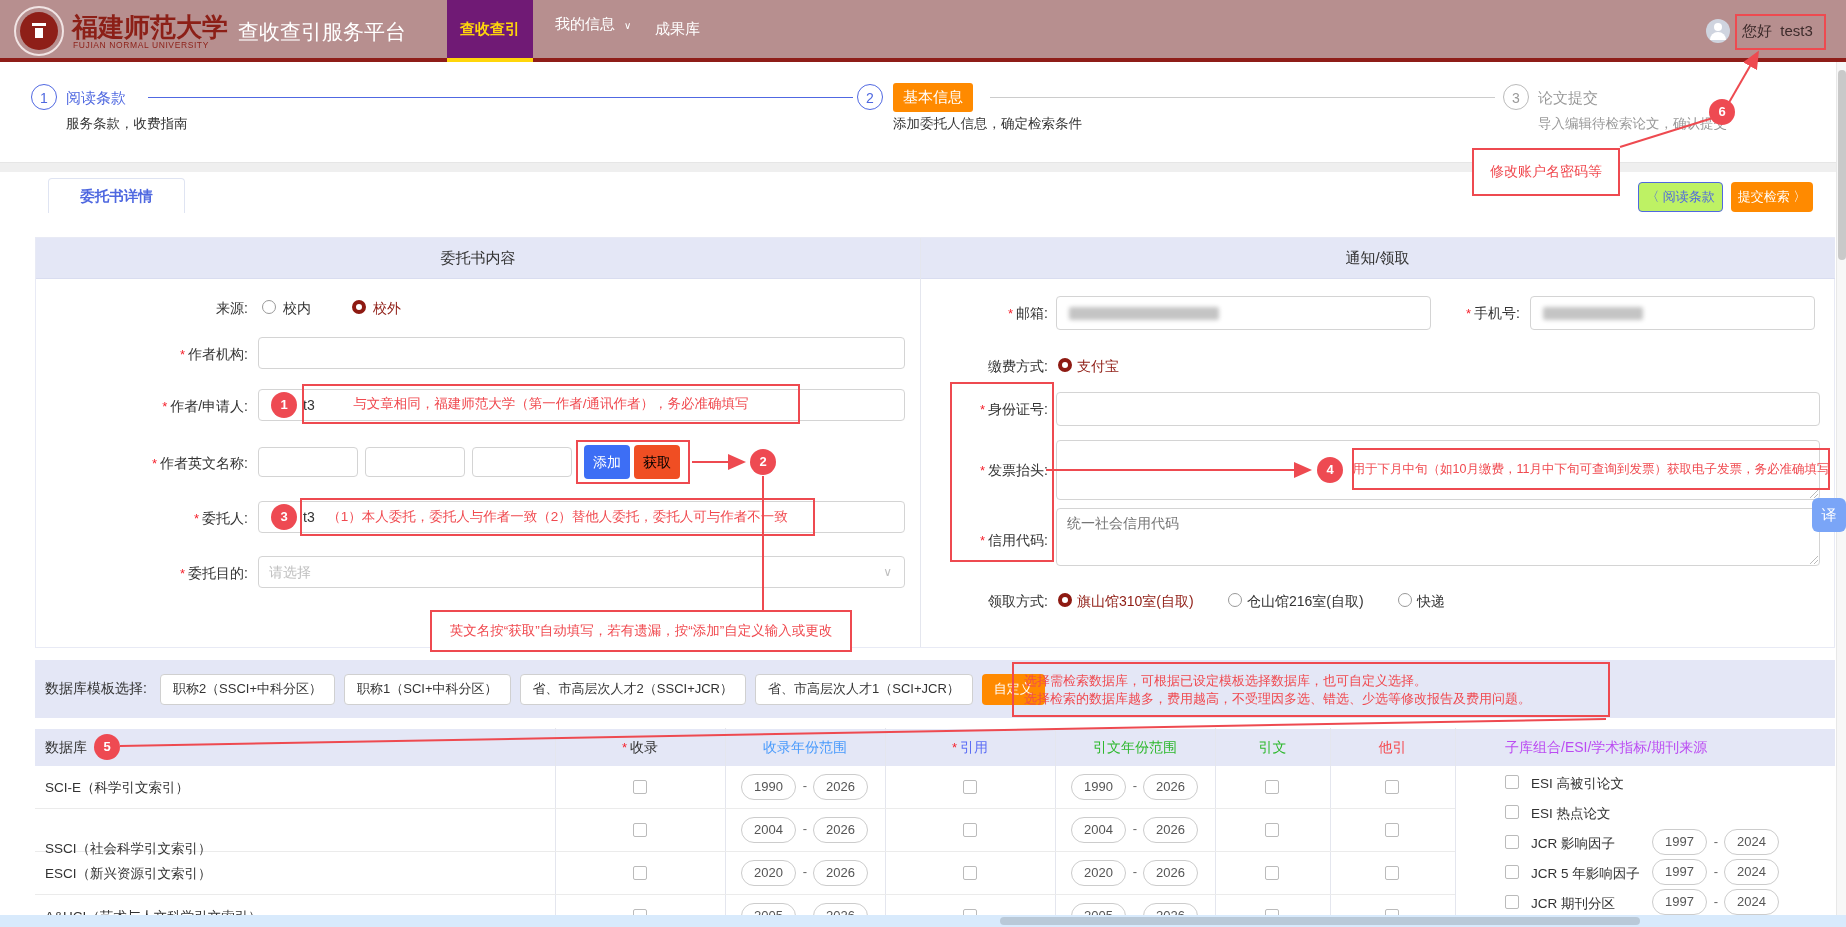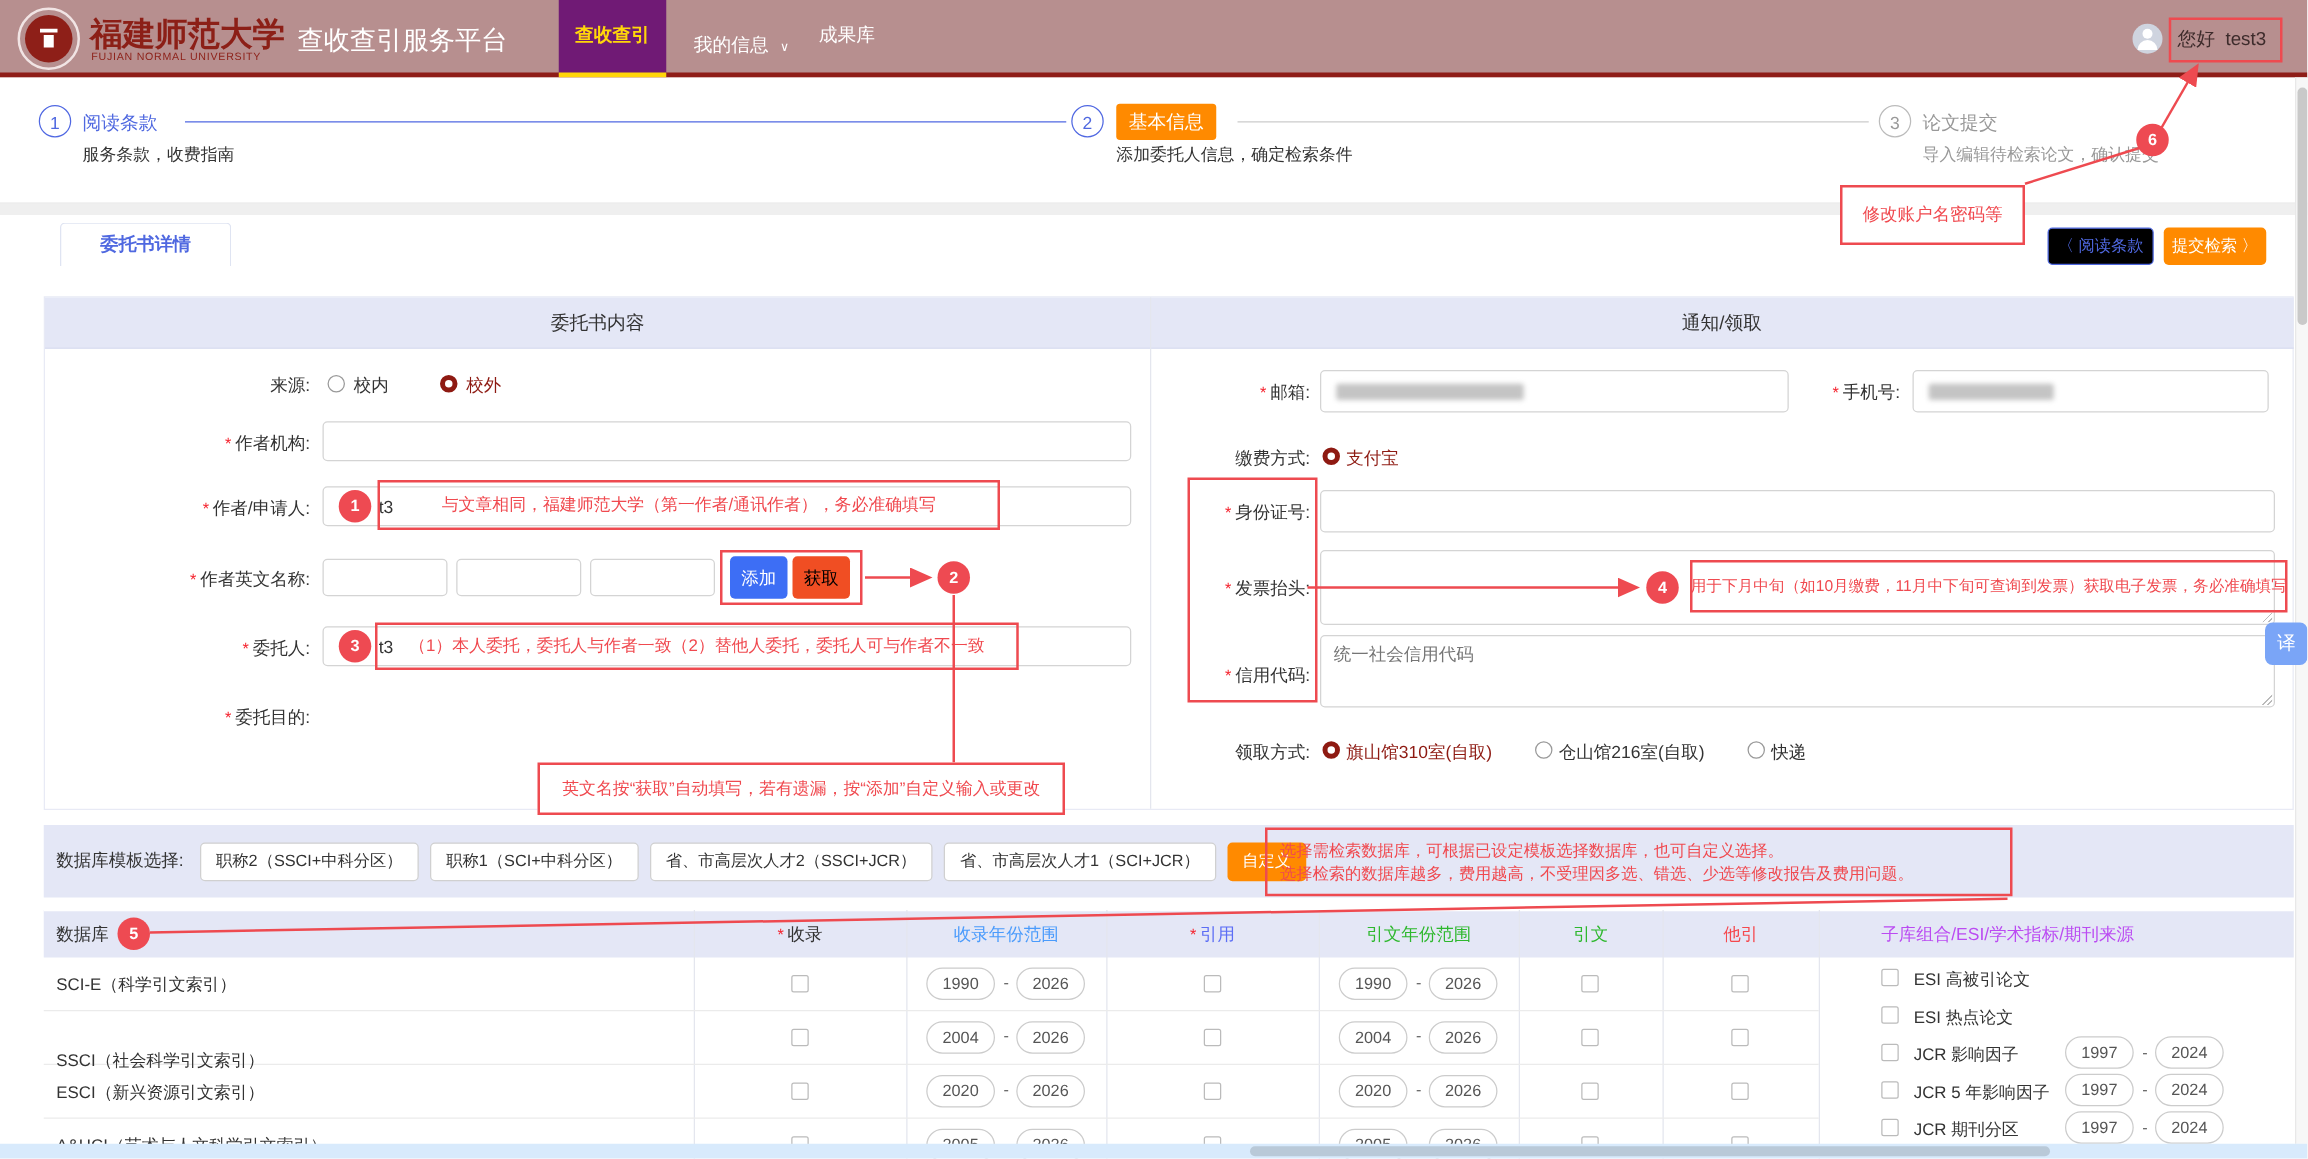--- a/index.html
+++ b/index.html
@@ -45,21 +45,21 @@
       </div>
     </div>
     <div class="abs" style="left:72px;top:10px;width:160px;font-family:'Liberation Serif','DejaVu Serif',serif;font-weight:bold;font-size:26px;color:#8c1f17;white-space:nowrap;">福建师范大学</div>
     <div class="abs" style="left:73px;top:40px;font-size:8.5px;letter-spacing:.6px;color:#8c1f17;">FUJIAN NORMAL UNIVERSITY</div>
     <div class="abs" style="left:238px;top:18px;font-size:21px;color:#fff;white-space:nowrap;">查收查引服务平台</div>
 
     <div class="abs" style="left:447px;top:0;width:86px;height:62px;background:#701a75;text-align:center;cursor:pointer;">
       <span style="color:#ffd60a;font-weight:bold;font-size:15px;line-height:58px;">查收查引</span>
       <div class="abs" style="left:0;top:58px;width:86px;height:4px;background:#ffd60a;"></div>
     </div>
-    <div class="abs" style="left:555px;top:0;height:62px;line-height:74px;cursor:pointer;font-family:Liberation Serif, serif;">
+    <div class="abs" style="left:555px;top:0;height:62px;line-height:48px;cursor:pointer;font-family:Liberation Serif, serif;">
       <span style="color:#fff;font-size:15px;">我的信息</span>
       <span style="color:#fff;font-size:10px;margin-left:5px;">∨</span>
     </div>
     <div class="abs" style="left:655px;top:0;height:62px;line-height:58px;cursor:pointer;">
       <span style="color:#fff;font-size:15px;">成果库</span>
     </div>
 
     <div class="abs" style="left:1706px;top:19px;width:24px;height:24px;border-radius:50%;background:#cfd4df;">
       <div class="abs" style="left:8px;top:4px;width:8px;height:8px;border-radius:50%;background:#fff;"></div>
       <div class="abs" style="left:4px;top:13px;width:16px;height:8px;border-radius:8px 8px 0 0;background:#fff;"></div>
@@ -80,21 +80,21 @@
   <div class="abs" style="left:893px;top:115px;font-size:13.5px;color:#333;">添加委托人信息，确定检索条件</div>
 
   <div class="abs" style="left:1503px;top:84px;width:26px;height:26px;border:1px solid #bbb;border-radius:50%;color:#999;font-size:14px;text-align:center;line-height:26px;">3</div>
   <div class="abs" style="left:1538px;top:89px;font-size:15px;color:#999;">论文提交</div>
   <div class="abs" style="left:1538px;top:115px;font-size:13.5px;color:#999;">导入编辑待检索论文，确认提交</div>
 
   <div class="abs" style="left:0;top:163px;width:1846px;height:9px;background:#efefef;"></div>
   <div class="abs" style="left:0;top:172px;width:1846px;height:755px;background:#fff;"></div>
 
   <div class="abs" style="left:48px;top:178px;width:137px;height:35px;border:1px solid #dfe4f2;border-bottom:none;border-radius:4px 4px 0 0;color:#4f68e0;font-weight:bold;font-size:14.5px;text-align:center;line-height:34px;background:#fff;cursor:pointer;">委托书详情</div>
-  <div class="abs" style="left:1638px;top:182px;width:85px;height:30px;border:1px solid #4f68e0;border-radius:4px;color:#4f68e0;font-size:13px;text-align:center;line-height:28px;background:#000000;cursor:pointer;">〈 阅读条款</div>
+  <div class="abs" style="left:1638px;top:182px;width:85px;height:30px;border:1px solid #4f68e0;border-radius:4px;color:#4f68e0;font-size:13px;text-align:center;line-height:28px;background:#bef264;cursor:pointer;">〈 阅读条款</div>
   <div class="abs" style="left:1731px;top:182px;width:82px;height:30px;border-radius:4px;color:#fff;font-size:13px;text-align:center;line-height:30px;background:#ff8a00;cursor:pointer;">提交检索 〉</div>
 
   <div class="abs" style="left:35px;top:237px;width:1800px;height:411px;border:1px solid #e8eaf5;"></div>
   <div class="abs lavender" style="left:36px;top:238px;width:884px;height:41px;border-bottom:1px solid #d9ddf0;"></div>
   <div class="abs" style="left:36px;top:249px;width:884px;text-align:center;font-size:15px;color:#333;">委托书内容</div>
   <div class="abs lavender" style="left:920px;top:238px;width:915px;height:41px;border-bottom:1px solid #d9ddf0;"></div>
   <div class="abs" style="left:920px;top:249px;width:915px;text-align:center;font-size:15px;color:#333;">通知/领取</div>
   <div class="divider-v" style="left:920px;top:238px;height:409px;"></div>
 
   <div class="lbl" style="left:30px;top:300px;width:218px;">
@@ -124,20 +124,24 @@
   <div class="abs" style="left:584px;top:445px;width:46px;height:34px;background:#3d6ef5;border-radius:4px;color:#fff;font-size:14px;text-align:center;line-height:34px;cursor:pointer;">添加</div>
   <div class="abs" style="left:634px;top:445px;width:46px;height:34px;background:#f04e23;border-radius:4px;color:#000000;font-size:14px;text-align:center;line-height:34px;cursor:pointer;">获取</div>
 
   <div class="lbl" style="left:30px;top:510px;width:218px;">
     <span class="req">*</span><span>委托人:</span>
   </div>
   <input class="input" style="left: 258px; top: 501px; width: 647px; height: 32px; padding-left: 44px;" value="t3">
 
   <div class="lbl" style="left:30px;top:565px;width:218px;">
     <span class="req">*</span><span>委托目的:</span>
+  </div>
+  <div class="input" style="left:258px;top:556px;width:647px;height:32px;line-height:30px;color:#bfbfbf;cursor:pointer;">
+    <span>请选择</span>
+    <span class="abs" style="right:12px;top:0;color:#bfbfbf;font-size:12px;">∨</span>
   </div>
 
   <div class="lbl" style="left:920px;top:305px;width:128px;">
     <span class="req">*</span><span>邮箱:</span>
   </div>
   <div class="input" style="left:1056px;top:296px;width:375px;height:34px;">
     <div class="abs" style="left:12px;top:10px;width:150px;height:13px;background:#c4c4c4;border-radius:2px;filter:blur(2px);"></div>
   </div>
   <div class="lbl" style="left:1440px;top:305px;width:80px;">
     <span class="req">*</span><span>手机号:</span>

